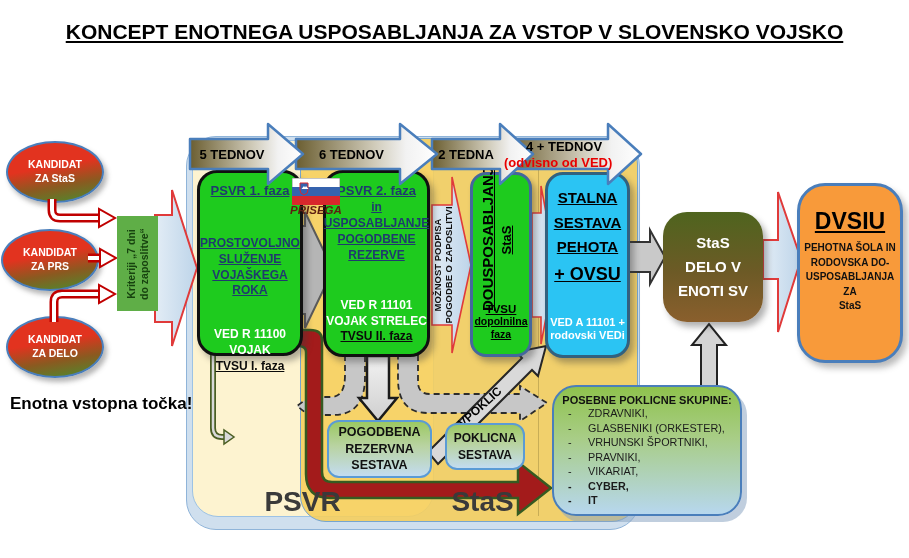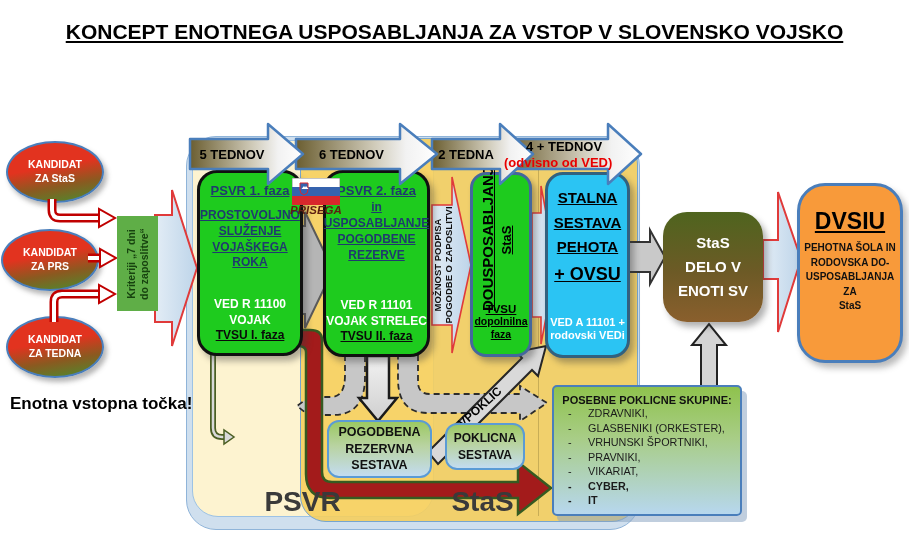--- a/index.html
+++ b/index.html
@@ -78,21 +78,21 @@
   #dvsiu .sub{margin-top:6px;font-size:10px;font-weight:bold;color:#111;line-height:1.45;
               text-align:center;}
 
   .resbox{background:linear-gradient(180deg,#9cc962 0%,#b9d3a2 45%,#c3dcf0 100%);
           border:2px solid #5b9bd5;border-radius:12px;display:flex;flex-direction:column;
           align-items:center;justify-content:center;font-weight:bold;color:#111;
           font-size:12.5px;line-height:1.35;box-sizing:border-box;}
 
   #posebne{left:552px;top:385px;width:190px;height:131px;
            background:linear-gradient(180deg,#8fc24d 0%,#a8cd86 40%,#b7d7ee 100%);
-           border:2.5px solid #4a7ebb;border-radius:5px;box-sizing:border-box;
+           border:2.5px solid #4a7ebb;border-radius:24px;box-sizing:border-box;
            box-shadow:5px 6px 0 rgba(140,165,195,.55);padding-top:7px;}
   #posebne .hd{font-size:11px;font-weight:bold;color:#111;text-align:center;}
   .prow{display:flex;padding-left:14px;font-size:10.8px;line-height:14.5px;color:#1b1b1b;}
   .prow .dash{width:20px;}
   .prow.b{font-weight:bold;}
 
   .region-label{font-size:28px;font-weight:800;color:#3a3a3a;text-align:center;}
 
   .tl-label{font-size:13px;font-weight:bold;color:#000;text-align:center;}
   .tl-sub{font-size:13px;font-weight:bold;color:#e80000;}
@@ -116,21 +116,21 @@
   <div class="abs cand" style="left:6px;top:141px;">
     <span>KANDIDAT</span>
     <span>ZA StaS</span>
   </div>
   <div class="abs cand" style="left:1px;top:229px;">
     <span>KANDIDAT</span>
     <span>ZA PRS</span>
   </div>
   <div class="abs cand" style="left:6px;top:316px;">
     <span>KANDIDAT</span>
-    <span>ZA TEDNA</span>
+    <span>ZA DELO</span>
   </div>
 
   <svg width="909" height="558">
     <defs>
       <linearGradient id="gBlue" x1="0" y1="0" x2="1" y2="0">
         <stop offset="0" stop-color="#e3edf6"></stop>
           <stop offset="1" stop-color="#bdd4e9"></stop>
       </linearGradient>
       <linearGradient id="gGray" x1="0" y1="0" x2="0" y2="1">
         <stop offset="0" stop-color="#f2f2f2"></stop>
@@ -182,21 +182,21 @@
   </svg>
 
   <div class="abs" id="vpoklic-label">VPOKLIC</div>
 
   <div class="abs" id="krit-box"></div>
   <div class="abs" id="krit-text">
     <div>Kriteriji „7 dni</div>
     <div>do zaposlitve“</div>
   </div>
 
-  <div class="abs gbox" style="left:197px;top:170px;width:106px;height:186px;">
+  <div class="abs gbox" style="left:197px;top:170px;width:106px;height:186px;gap:28px;">
     <div class="hd u navy">PSVR 1. faza</div>
     <div class="body">
       <div class="u navy">PROSTOVOLJNO</div>
       <div class="u navy">SLUŽENJE</div>
       <div class="u navy">VOJAŠKEGA</div>
       <div class="u navy">ROKA</div>
     </div>
     <div class="vedblk">
       <div class="white">VED R 11100</div>
       <div class="white">VOJAK</div>

